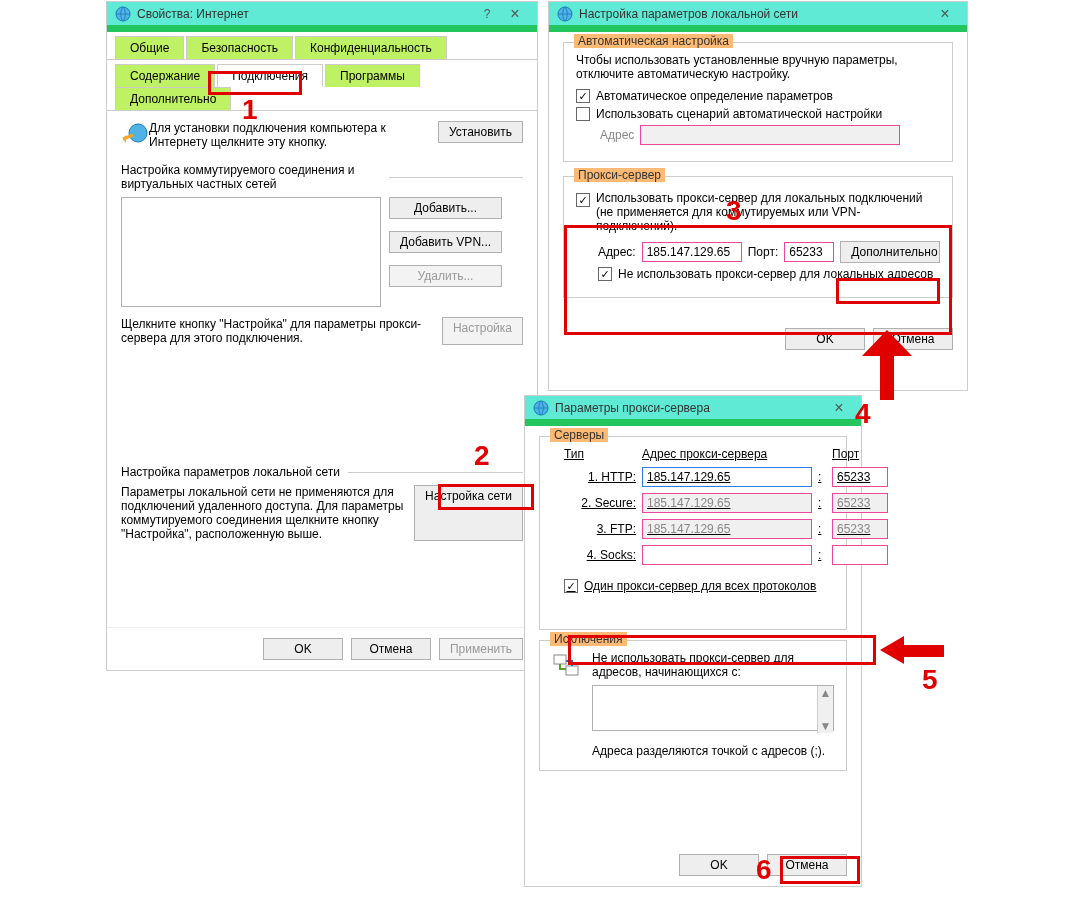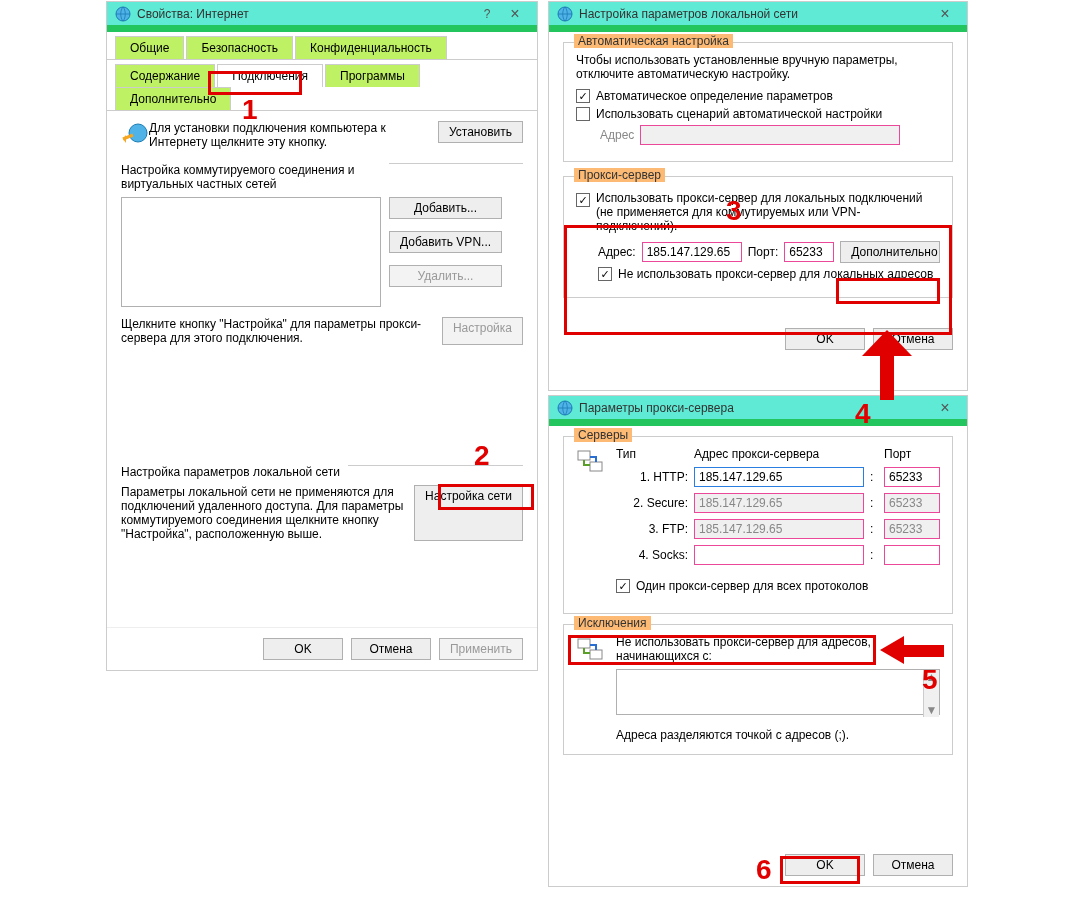--- a/index.html
+++ b/index.html
@@ -20,21 +20,21 @@
   input[type=text].field { border: 1px solid #ec4899; padding: 2px 4px; background: #fff; }
   input[type=text].field.disabled { background: #f0f0f0; color: #888; }
   .row { display: flex; align-items: center; gap: 6px; margin: 4px 0; }
   .chk { width: 14px; height: 14px; border: 1px solid #666; display: inline-flex; align-items: center; justify-content: center; font-size: 11px; line-height: 1; }
   .footer-btns { display: flex; justify-content: flex-end; gap: 8px; padding: 10px 14px; }
   .hl { border: 3px solid #e10000; position: absolute; pointer-events: none; }
   .step { position: absolute; color: #e10000; font-weight: bold; font-size: 28px; pointer-events: none; }
   .arrow { position: absolute; pointer-events: none; }
   .proxy-icon { width: 28px; height: 28px; display: inline-block; }
   .sep-line { border-top: 1px solid #ccc; flex: 1; margin-left: 8px; }
-  .heading-row { display:flex; align-items:flex-start; margin: 6px 0; }
+  .heading-row { display:flex; align-items:center; margin: 6px 0; }
   textarea.field { border: 1px solid #b0b0b0; resize: none; font-family: inherit; font-size: 12px; }
 </style>
 </head>
 <body>
 
 <div class="window" style="left:106px; top:1px; width:432px; height:670px;">
   <div class="titlebar">
     <span class="title-icon">
       <svg viewBox="0 0 16 16">
           <circle cx="8" cy="8" r="7" fill="#4fb3e8" stroke="#1b7cb3"></circle>
@@ -156,34 +156,34 @@
       </div>
     </div>
   </div>
 
   <div class="footer-btns">
     <div class="btn">OK</div>
     <div class="btn">Отмена</div>
   </div>
 </div>
 
-<div class="window" style="left:548px; top:395px; width:420px; height:492px;">
+<div class="window" style="left:524px; top:395px; width:338px; height:492px;">
   <div class="titlebar">
     <span class="title-icon">
       <svg viewBox="0 0 16 16">
           <circle cx="8" cy="8" r="7" fill="#4fb3e8" stroke="#1b7cb3"></circle>
           <path d="M1 8h14M8 1c3 3 3 11 0 14M8 1c-3 3-3 11 0 14" stroke="#1b7cb3" fill="none" stroke-width="0.8"></path>
         </svg>
     </span>
     <span class="title-text">Параметры прокси-сервера</span>
     <span class="title-ctrl" style="font-size:16px;">×</span>
   </div>
 
   <div class="content">
-    <div class="group" style="padding-bottom:16px;">
+    <div class="group" style="padding-bottom:32px;text-decoration:underline;">
       <span class="group-title">Серверы</span>
       <div style="display:flex; gap:12px;">
         <span class="proxy-icon">
           <svg viewBox="0 0 28 28">
               <rect x="2" y="4" width="12" height="9" fill="#fff" stroke="#888"></rect>
               <rect x="14" y="15" width="12" height="9" fill="#fff" stroke="#888"></rect>
               <path d="M8 13v5h6" stroke="#5aa028" stroke-width="2" fill="none"></path>
               <path d="M20 15v-5h-6" stroke="#2a6ed1" stroke-width="2" fill="none"></path>
             </svg>
         </span>

